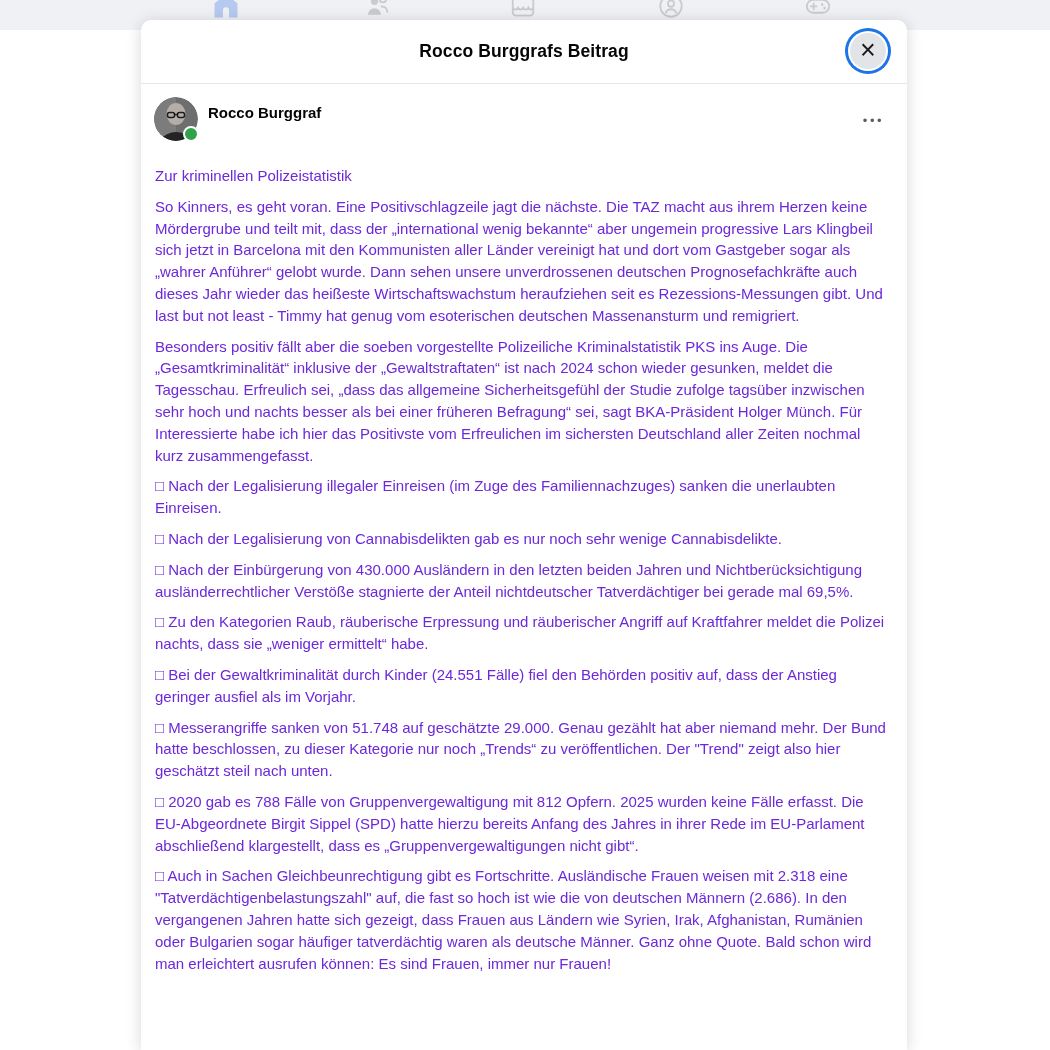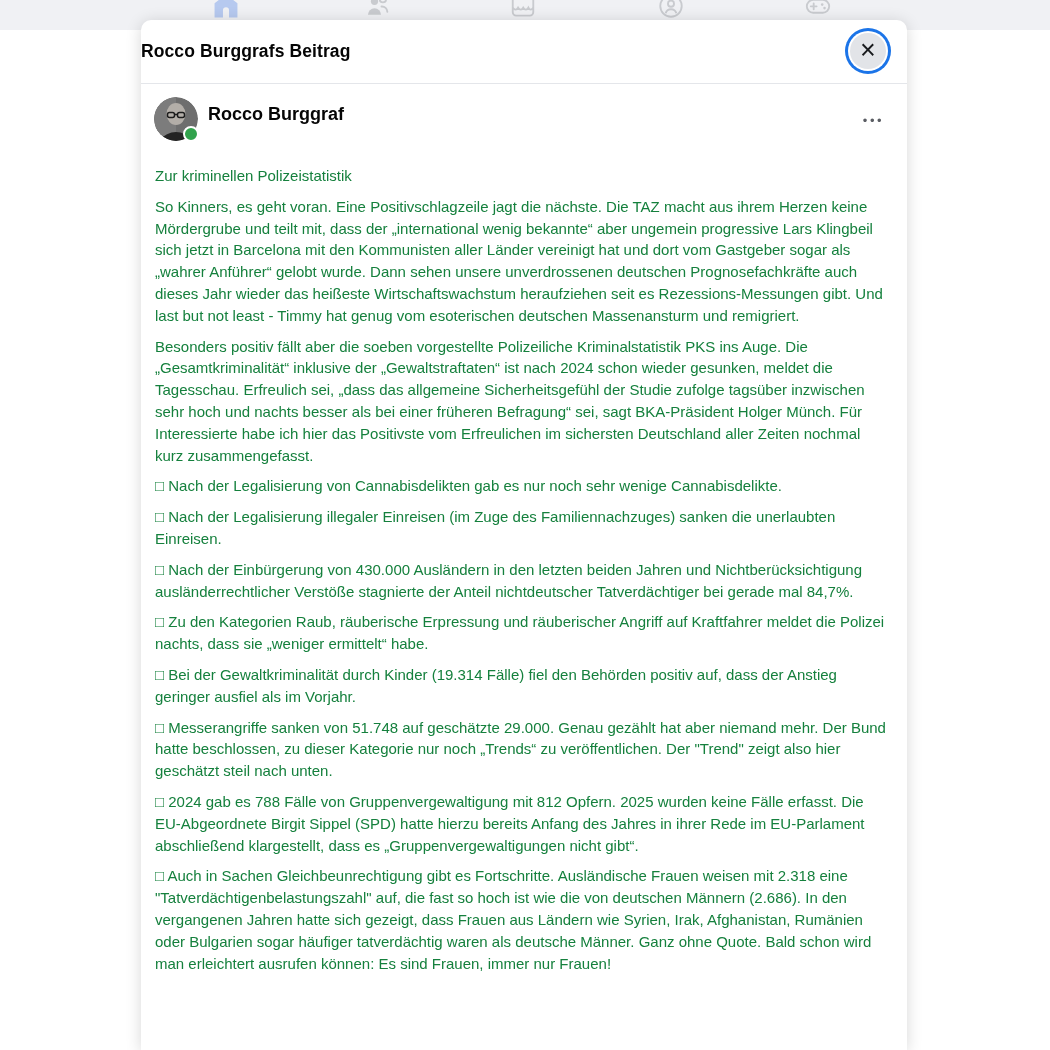--- a/index.html
+++ b/index.html
@@ -17,21 +17,21 @@
   .nav-icon{position:absolute;top:-8px;width:28px;height:28px;}
   
   .modal{
     position:absolute;left:141px;top:20px;width:766px;height:1030px;
     background:#ffffff;border-radius:10px 10px 0 0;
     box-shadow:0 2px 16px rgba(0,0,0,0.16);
     z-index:2;overflow:hidden;
   }
   .modal-header{
     position:relative;height:63px;border-bottom:1px solid #e4e6ea;
-    display:flex;align-items:center;justify-content:flex-start;
+    display:flex;align-items:center;justify-content:center;
   }
   .modal-title{
     font-size:17.5px;font-weight:700;color:#050505;letter-spacing:.1px;
   }
   .close-button{
     position:absolute;right:21px;top:13px;width:36px;height:36px;
     border-radius:50%;background:#e2e4e8;border:none;cursor:pointer;
     display:flex;align-items:center;justify-content:center;
     box-shadow:0 0 0 2px #ffffff,0 0 0 5px #1b74e8;
   }
@@ -41,34 +41,34 @@
   .post-header{
     position:relative;padding:13px 16px 0 13px;height:58px;
   }
   .avatar-wrap{position:absolute;left:13px;top:13px;width:44px;height:44px;cursor:pointer;}
   .avatar-wrap svg{display:block;border-radius:50%;}
   .online-dot{
     position:absolute;right:-1px;bottom:-1px;width:12px;height:12px;
     border-radius:50%;background:#31a24c;border:2px solid #ffffff;
   }
   .author-name{
-    position:absolute;left:67px;top:20px;font-size:18px;font-weight:700;
+    position:absolute;left:67px;top:20px;font-size:15px;font-weight:700;
     color:#050505;cursor:pointer;
   }
   .more-button{
     position:absolute;right:23px;top:28px;border:none;background:none;
     color:#5a5d63;font-size:13px;letter-spacing:2.5px;cursor:pointer;
     padding:2px 0;line-height:1;
   }
   
   .post-body{
     padding:10px 16px 0 14px;width:737px;
   }
   .post-body p{
-    margin:0 0 9px 0;font-size:15px;line-height:21.8px;color:#15803d;
+    margin:0 0 9px 0;font-size:15px;line-height:21.8px;color:#6d28d9;
   }
 </style>
 </head>
 <body>
 
 <div class="topbar">
   <svg class="nav-icon" style="left:212px" viewBox="0 0 24 24">
     <path fill="#b6c9ef" fill-rule="evenodd" d="M12 2.2 L21.8 9.6 V21.8 H2.2 V9.6 Z
          M9.4 21.8 V15.6 a2.6 2.6 0 0 1 5.2 0 V21.8 Z"></path>
   </svg>
@@ -128,23 +128,23 @@
     <button class="more-button">
       <span>•••</span>
     </button>
   </div>
 
   <div class="post-body">
 
   <p>Zur kriminellen Polizeistatistik</p>
       <p>So Kinners, es geht voran. Eine Positivschlagzeile jagt die nächste. Die TAZ macht aus ihrem Herzen keine Mördergrube und teilt mit, dass der „international wenig bekannte“ aber ungemein progressive Lars Klingbeil sich jetzt in Barcelona mit den Kommunisten aller Länder vereinigt hat und dort vom Gastgeber sogar als „wahrer Anführer“ gelobt wurde. Dann sehen unsere unverdrossenen deutschen Prognosefachkräfte auch dieses Jahr wieder das heißeste Wirtschaftswachstum heraufziehen seit es Rezessions-Messungen gibt. Und last but not least - Timmy hat genug vom esoterischen deutschen Massenansturm und remigriert.</p>
       <p>Besonders positiv fällt aber die soeben vorgestellte Polizeiliche Kriminalstatistik PKS ins Auge. Die „Gesamtkriminalität“ inklusive der „Gewaltstraftaten“ ist nach 2024 schon wieder gesunken, meldet die Tagesschau. Erfreulich sei, „dass das allgemeine Sicherheitsgefühl der Studie zufolge tagsüber inzwischen sehr hoch und nachts besser als bei einer früheren Befragung“ sei, sagt BKA-Präsident Holger Münch. Für Interessierte habe ich hier das Positivste vom Erfreulichen im sichersten Deutschland aller Zeiten nochmal kurz zusammengefasst.</p>
+      <p>□ Nach der Legalisierung illegaler Einreisen (im Zuge des Familiennachzuges) sanken die unerlaubten Einreisen.</p>
       <p>□ Nach der Legalisierung von Cannabisdelikten gab es nur noch sehr wenige Cannabisdelikte.</p>
-      <p>□ Nach der Legalisierung illegaler Einreisen (im Zuge des Familiennachzuges) sanken die unerlaubten Einreisen.</p>
-      <p>□ Nach der Einbürgerung von 430.000 Ausländern in den letzten beiden Jahren und Nichtberücksichtigung ausländerrechtlicher Verstöße stagnierte der Anteil nichtdeutscher Tatverdächtiger bei gerade mal 84,7%.</p>
+      <p>□ Nach der Einbürgerung von 430.000 Ausländern in den letzten beiden Jahren und Nichtberücksichtigung ausländerrechtlicher Verstöße stagnierte der Anteil nichtdeutscher Tatverdächtiger bei gerade mal 69,5%.</p>
       <p>□ Zu den Kategorien Raub, räuberische Erpressung und räuberischer Angriff auf Kraftfahrer meldet die Polizei nachts, dass sie „weniger ermittelt“ habe.</p>
-      <p>□ Bei der Gewaltkriminalität durch Kinder (19.314 Fälle) fiel den Behörden positiv auf, dass der Anstieg geringer ausfiel als im Vorjahr.</p>
+      <p>□ Bei der Gewaltkriminalität durch Kinder (24.551 Fälle) fiel den Behörden positiv auf, dass der Anstieg geringer ausfiel als im Vorjahr.</p>
       <p>□ Messerangriffe sanken von 51.748 auf geschätzte 29.000. Genau gezählt hat aber niemand mehr. Der Bund hatte beschlossen, zu dieser Kategorie nur noch „Trends“ zu veröffentlichen. Der "Trend" zeigt also hier geschätzt steil nach unten.</p>
-      <p>□ 2024 gab es 788 Fälle von Gruppenvergewaltigung mit 812 Opfern. 2025 wurden keine Fälle erfasst. Die EU-Abgeordnete Birgit Sippel (SPD) hatte hierzu bereits Anfang des Jahres in ihrer Rede im EU-Parlament abschließend klargestellt, dass es „Gruppenvergewaltigungen nicht gibt“.</p>
+      <p>□ 2020 gab es 788 Fälle von Gruppenvergewaltigung mit 812 Opfern. 2025 wurden keine Fälle erfasst. Die EU-Abgeordnete Birgit Sippel (SPD) hatte hierzu bereits Anfang des Jahres in ihrer Rede im EU-Parlament abschließend klargestellt, dass es „Gruppenvergewaltigungen nicht gibt“.</p>
       <p>□ Auch in Sachen Gleichbeunrechtigung gibt es Fortschritte. Ausländische Frauen weisen mit 2.318 eine "Tatverdächtigenbelastungszahl" auf, die fast so hoch ist wie die von deutschen Männern (2.686). In den vergangenen Jahren hatte sich gezeigt, dass Frauen aus Ländern wie Syrien, Irak, Afghanistan, Rumänien oder Bulgarien sogar häufiger tatverdächtig waren als deutsche Männer. Ganz ohne Quote. Bald schon wird man erleichtert ausrufen können: Es sind Frauen, immer nur Frauen!</p>
     </div>
 
 </div>
 
 </body></html>

